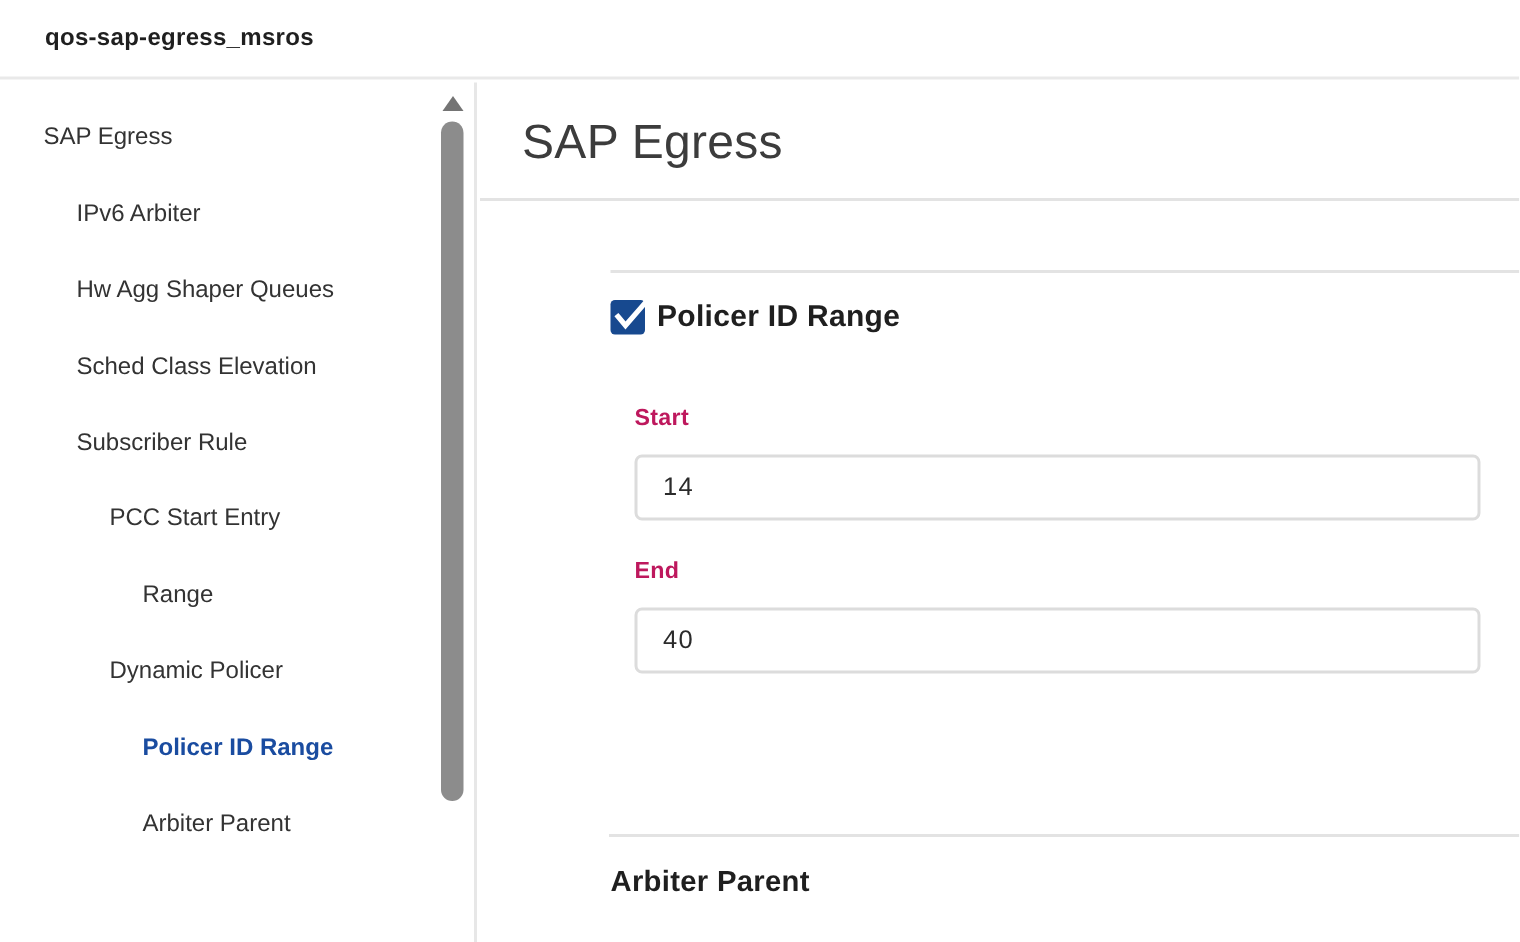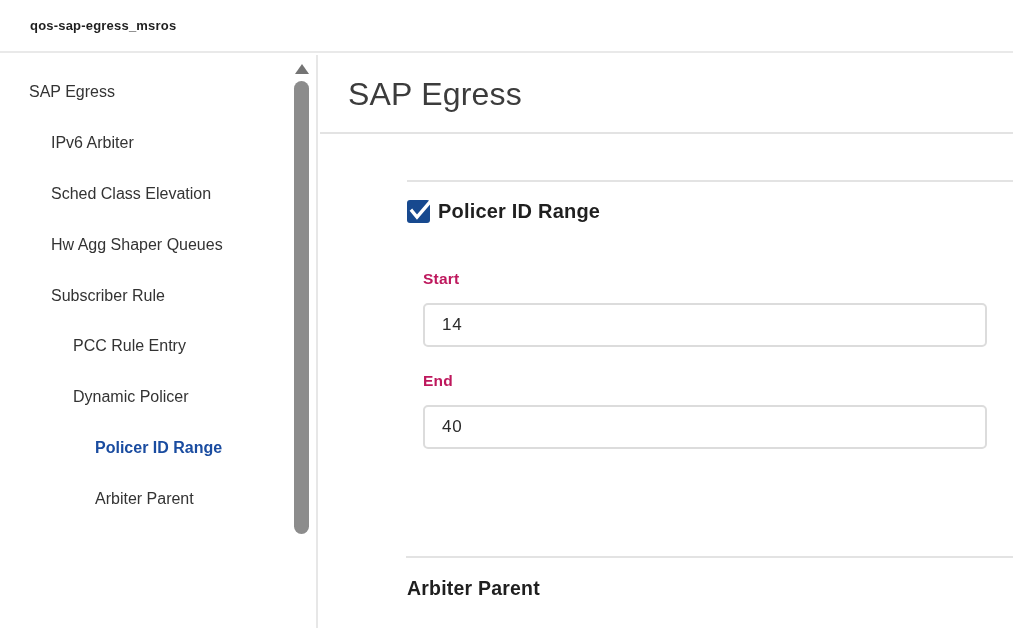--- a/index.html
+++ b/index.html
@@ -19,21 +19,21 @@
 
   
   .window-header {
     position: absolute; top: 0; left: 0; right: 0; height: 53px;
     background: #ffffff;
     border-bottom: 2px solid #e9e9e9;
     display: flex; align-items: center;
     padding-left: 30px;
   }
   .window-title {
-    font-size: 13px;
+    font-size: 16px;
     font-weight: 700;
     color: #1f1f1f;
     letter-spacing: 0.2px;
   }
 
   
   .sidebar {
     position: absolute; top: 55px; left: 0; bottom: 0;
     width: 318px;
     border-right: 2px solid #e7e7e7;
@@ -167,24 +167,25 @@
 <div class="page">
 
   <div class="window-header">
     <span class="window-title">qos-sap-egress_msros</span>
   </div>
 
   <div class="sidebar">
     <div class="tree" id="tree">
         <div class="tree-item lvl0">SAP Egress</div>
         <div class="tree-item lvl1">IPv6 Arbiter</div>
+        <div class="tree-item lvl1">Hw Agg Shaper Queues</div>
         <div class="tree-item lvl1">Sched Class Elevation</div>
-        <div class="tree-item lvl1">Hw Agg Shaper Queues</div>
         <div class="tree-item lvl1">Subscriber Rule</div>
-        <div class="tree-item lvl2">PCC Rule Entry</div>
+        <div class="tree-item lvl2">PCC Start Entry</div>
+        <div class="tree-item lvl3">Range</div>
         <div class="tree-item lvl2">Dynamic Policer</div>
         <div class="tree-item lvl3 selected">Policer ID Range</div>
         <div class="tree-item lvl3">Arbiter Parent</div>
       </div>
     <div class="v-scrollbar">
       <div class="scroll-up-arrow"></div>
       <div class="scroll-thumb"></div>
     </div>
   </div>
 

